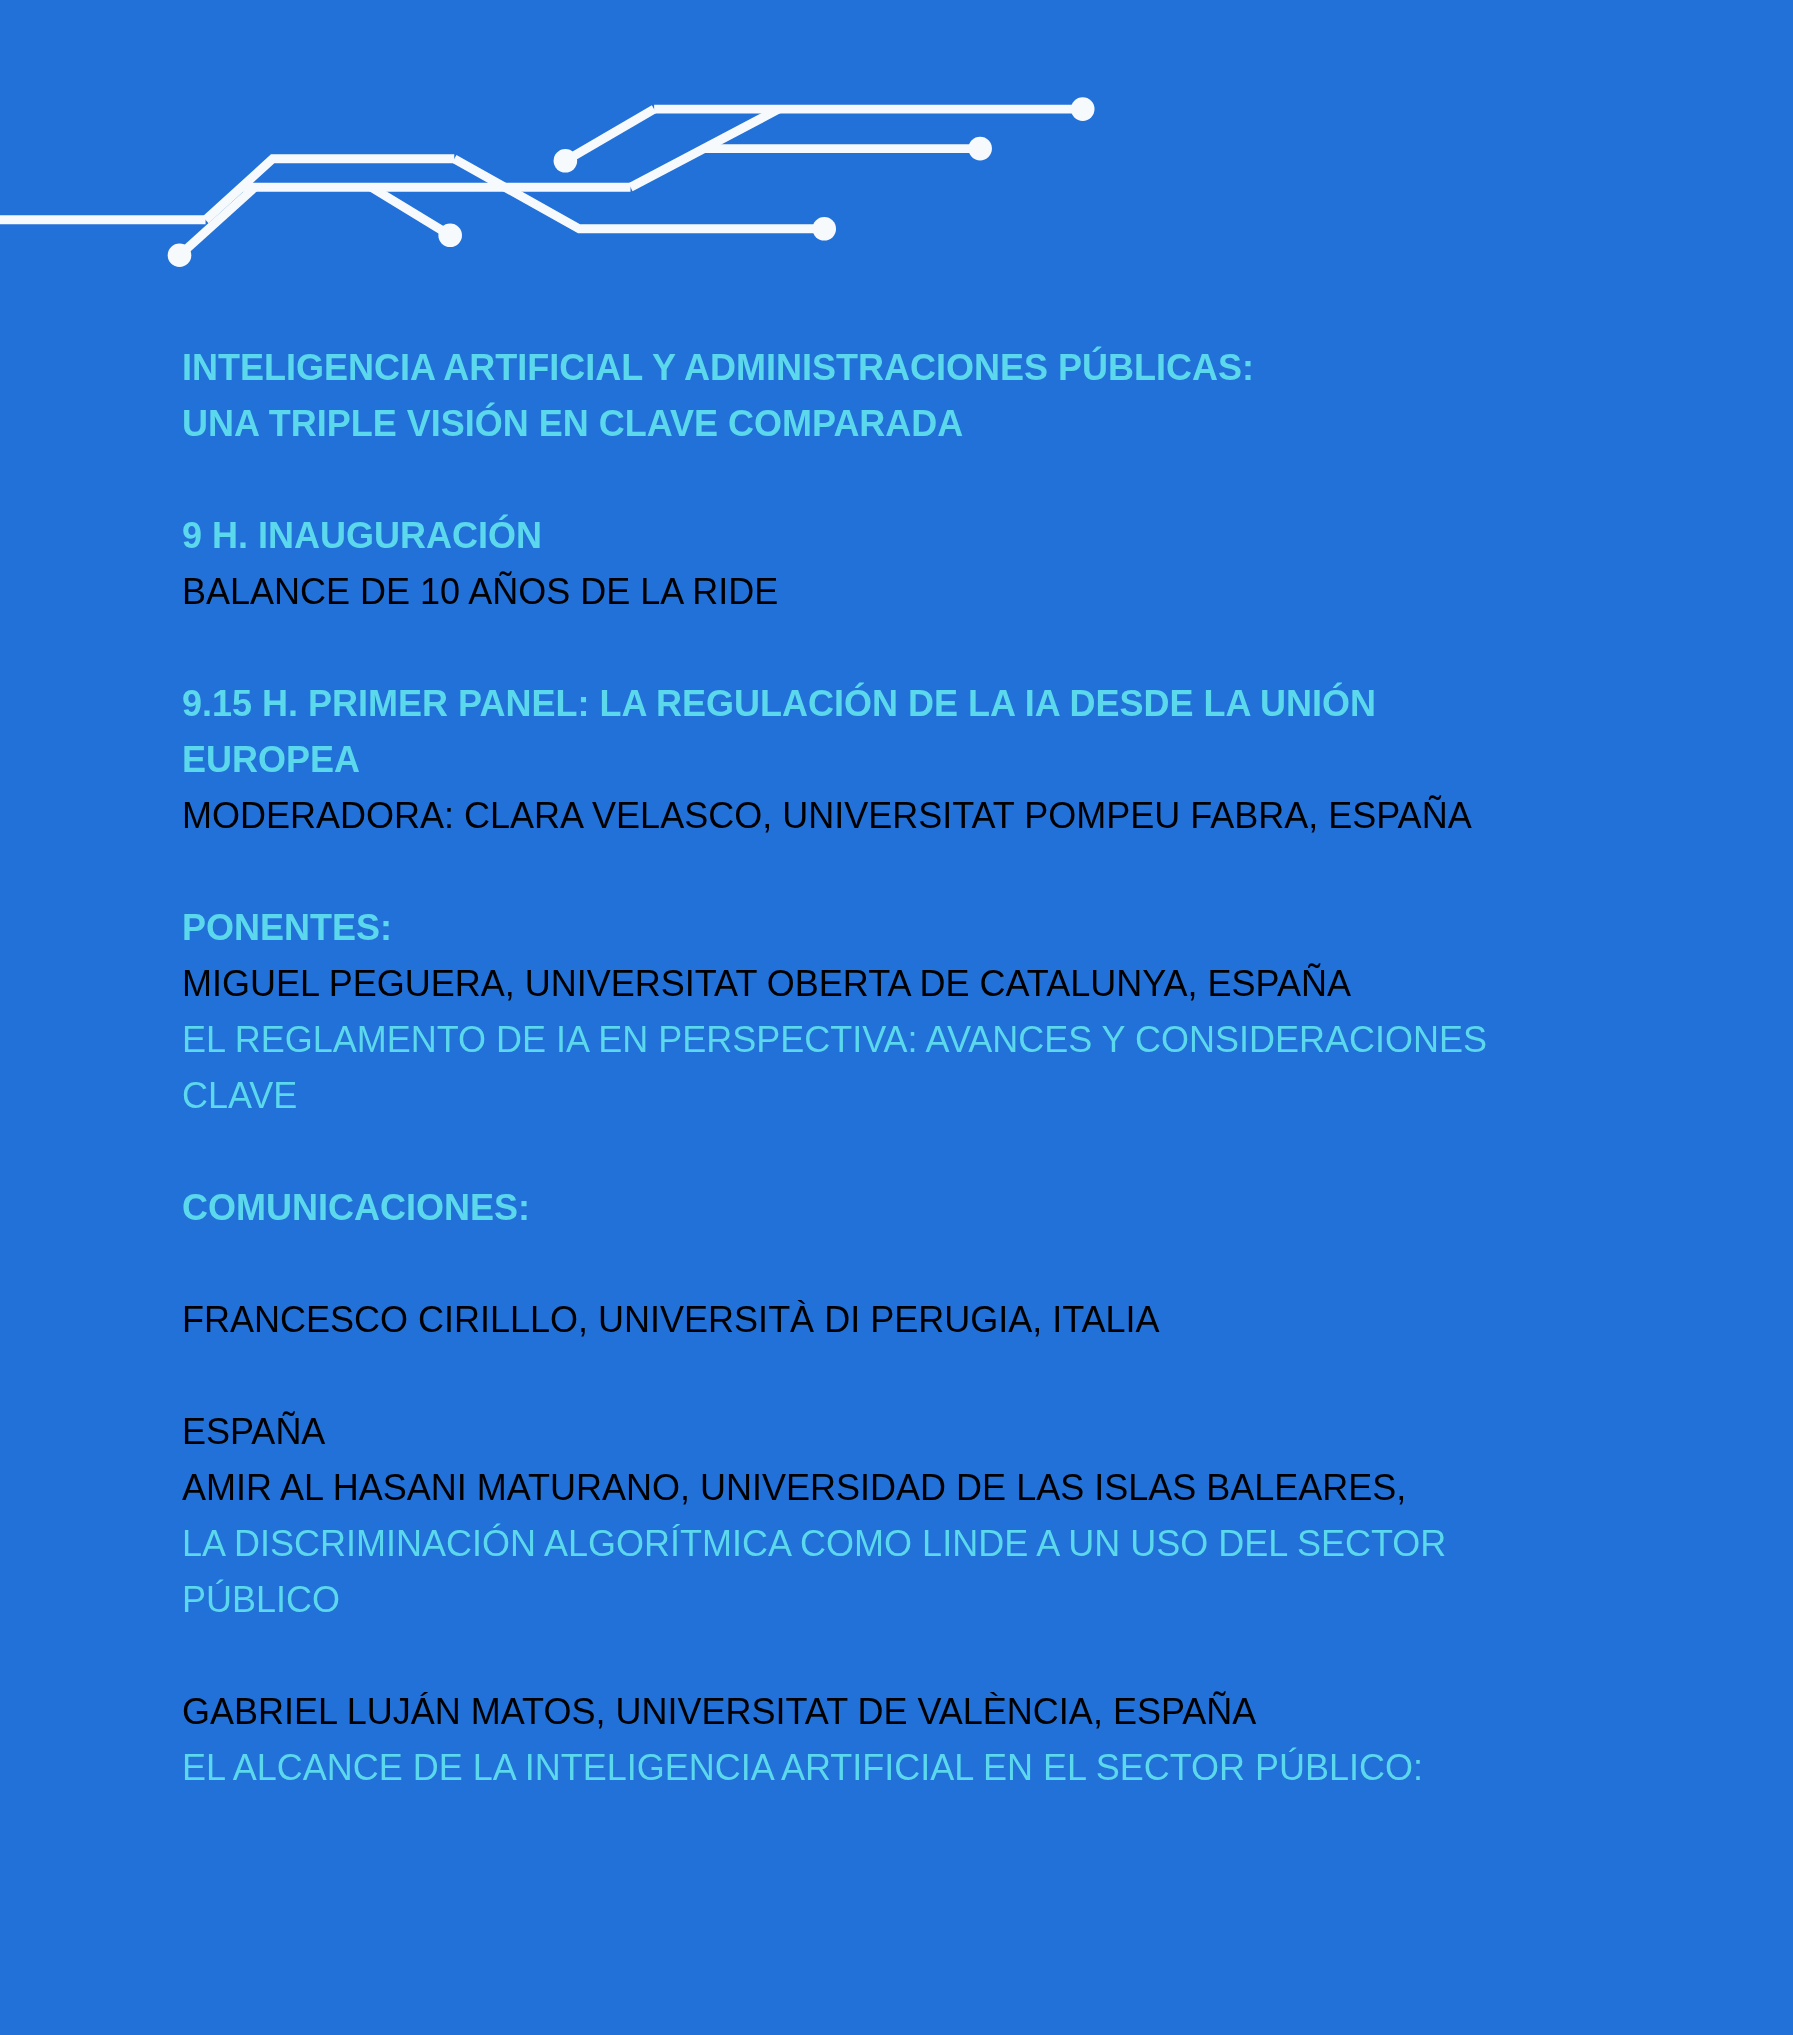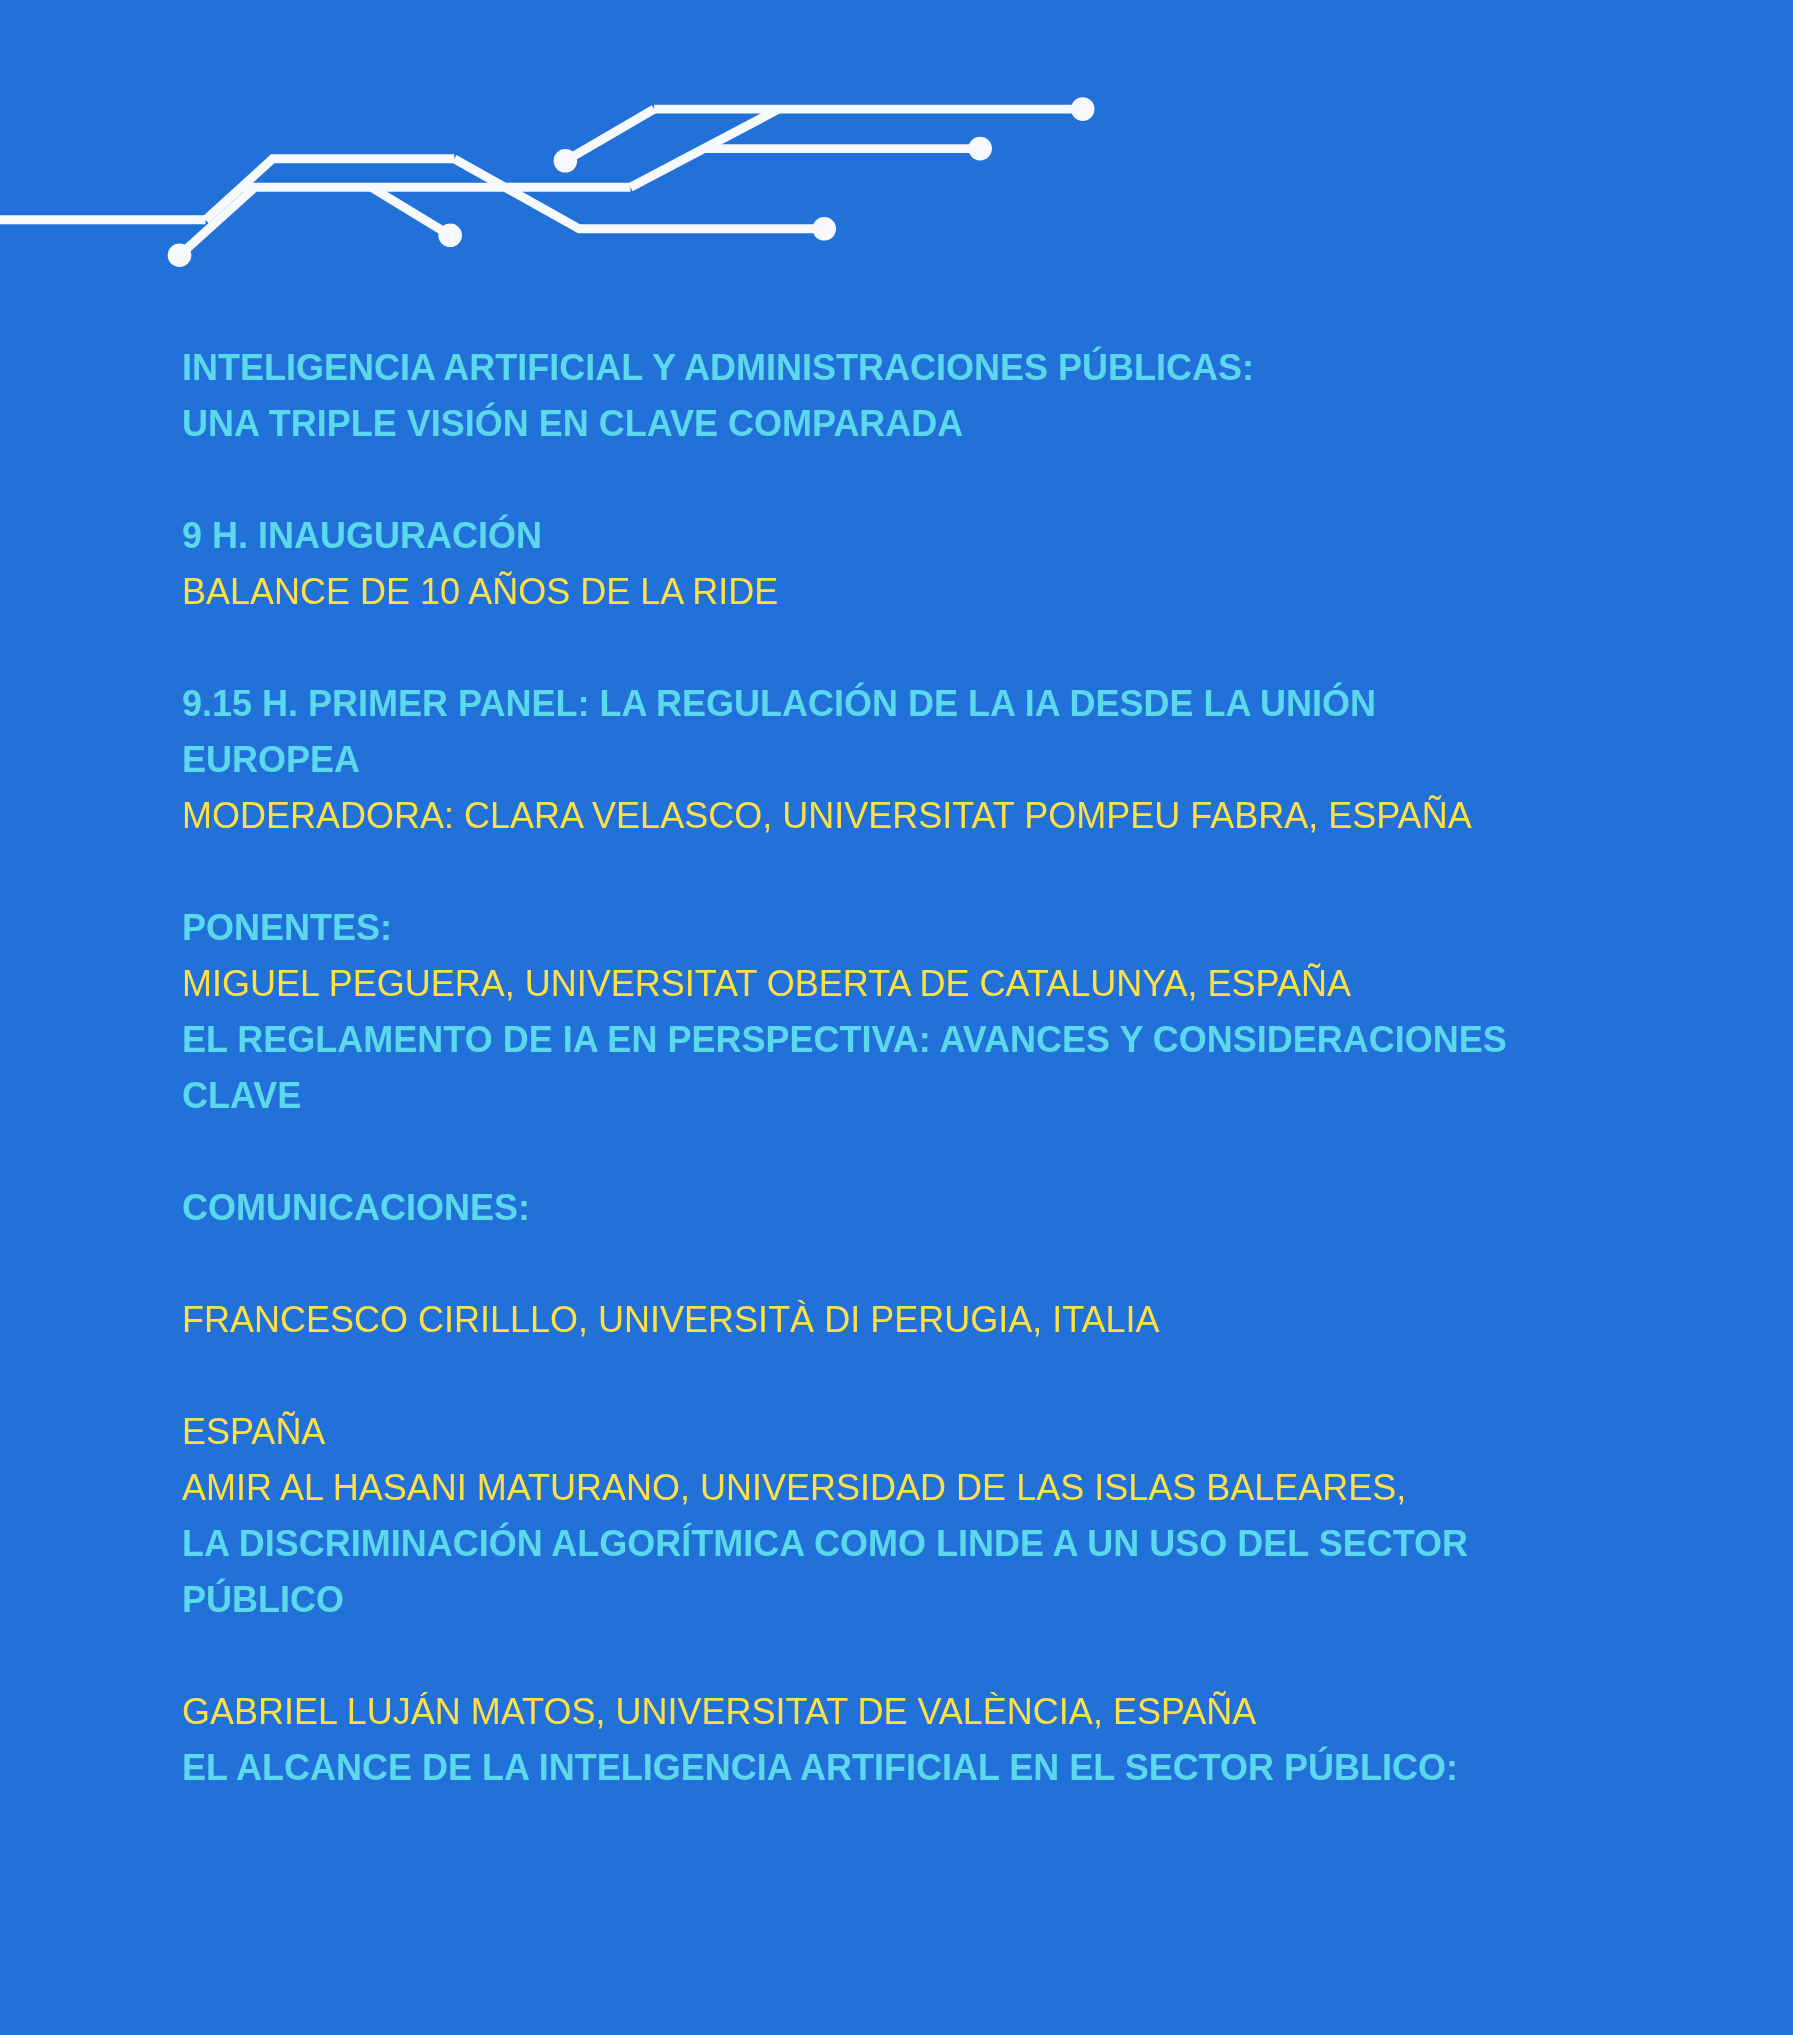--- a/index.html
+++ b/index.html
@@ -25,22 +25,22 @@
     left: 182px;
     top: 340px;
     width: 1449px;
   }
   .line {
     font-size: 36px;
     line-height: 56px;
     white-space: nowrap;
     letter-spacing: 0px;
   }
-  .white      { color: #fde047; font-weight: 400; }
-  .cyan       { color: #5CD8EC; font-weight: 700; }
+  .white      { color: #000000; font-weight: 400; }
+  .cyan       { color: #5CD8EC; font-weight: 400; }
   .cyan-bold  { color: #5CD8EC; font-weight: 700; }
   .block      { margin-bottom: 56px; }
 </style>
 </head>
 <body>
 
 <div class="page">
 
   <svg class="circuit" viewBox="0 0 2700 700" xmlns="http://www.w3.org/2000/svg" aria-hidden="true">
     <g stroke="#F7FAFD" stroke-width="22" fill="none">

